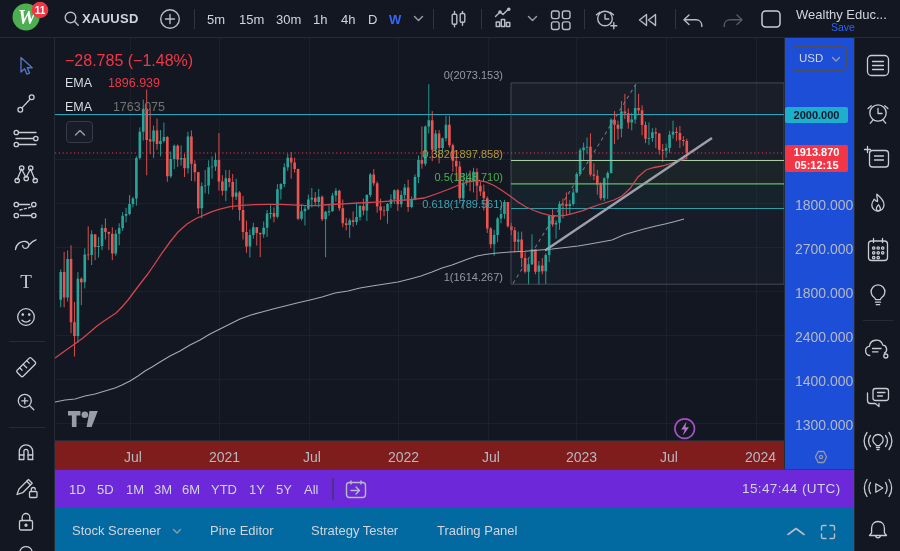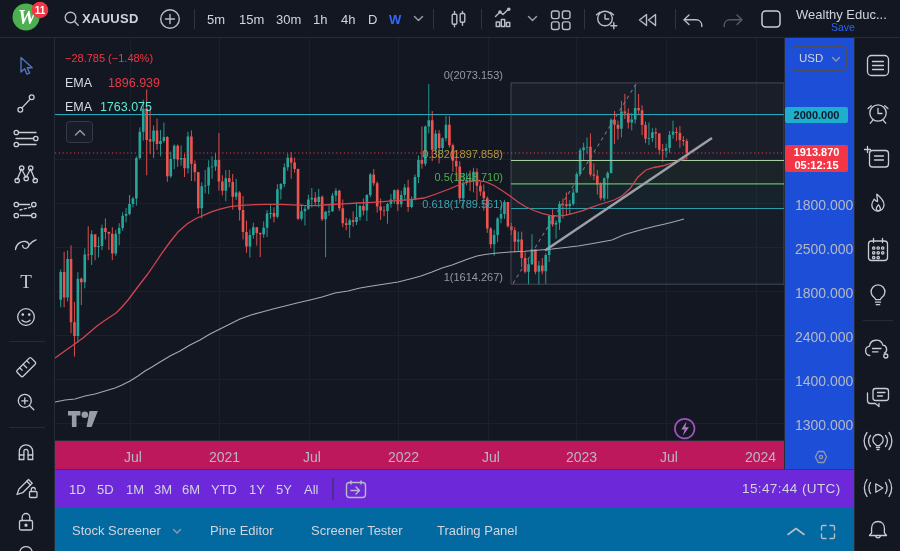--- a/index.html
+++ b/index.html
@@ -248,34 +248,34 @@
 <div class="abs" style="left:784px;top:38px;width:70px;height:431px;border-left:1px solid #262b38;background:#1d4ed8">
 <div class="abs" style="left:6px;top:8px;width:56px;height:25px;border:1px solid #4c505e;border-radius:4px">
 <span class="abs" style="left:7px;top:5px;font-size:11.5px;color:#d1d4dc">USD</span>
 <svg width="10" height="8" style="position:absolute;right:5px;top:9px" viewBox="0 0 10 8">
         <path d="M1.5 1.5l3.5 3.5 3.5-3.5" stroke="#9598a5" stroke-width="1.4" fill="none" stroke-linecap="round"></path>
       </svg>
 </div>
 <div class="abs" style="left:0;top:69px;width:63px;height:16px;background:#1eafcd;border-radius:2px;color:#0c1a2a;font-size:11px;font-weight:bold;text-align:center;line-height:16px">2000.000</div>
 <div class="abs" style="left:0;top:107px;width:63px;height:27px;background:#f23645;border-radius:2px;color:#fff;font-size:11px;font-weight:bold;text-align:center;line-height:13px;padding-top:1px">1913.870<br>05:12:15</div>
 <span class="ax" style="left:10px;top:159px">1800.000</span>
-<span class="ax" style="left:10px;top:203px">2500.000</span>
+<span class="ax" style="left:10px;top:203px">2700.000</span>
 <span class="ax" style="left:10px;top:247px">1800.000</span>
 <span class="ax" style="left:10px;top:291px">2400.000</span>
 <span class="ax" style="left:10px;top:335px">1400.000</span>
 <span class="ax" style="left:10px;top:379px">1300.000</span>
 <svg width="16" height="14" style="position:absolute;left:28px;top:412px" viewBox="0 0 16 14">
       <g stroke="#9598a5" stroke-width="1.3" fill="none" stroke-linejoin="round">
         <path d="M5.2 1.5h5.6l2.8 5.5-2.8 5.5H5.2L2.4 7z"></path>
         <circle cx="8" cy="7" r="1.6"></circle>
       </g>
     </svg>
 </div>
 
-<div class="abs" style="left:55px;top:440px;width:729px;height:29px;border-top:1px solid #262b38;background:#be185d">
+<div class="abs" style="left:55px;top:440px;width:729px;height:29px;border-top:1px solid #262b38;background:#7f1d1d">
 <span class="ax" style="left:69px;top:8px">Jul</span>
 <span class="ax" style="left:154px;top:8px">2021</span>
 <span class="ax" style="left:248px;top:8px">Jul</span>
 <span class="ax" style="left:333px;top:8px">2022</span>
 <span class="ax" style="left:427px;top:8px">Jul</span>
 <span class="ax" style="left:511px;top:8px">2023</span>
 <span class="ax" style="left:605px;top:8px">Jul</span>
 <span class="ax" style="left:690px;top:8px">2024</span>
 </div>
 
@@ -299,31 +299,31 @@
       </g>
     </svg>
 <span class="tx" style="left:687px;top:11px;font-size:13.5px;letter-spacing:.4px">15:47:44 (UTC)</span>
 </div>
 <div class="abs" style="left:55px;top:507px;width:799px;height:44px;background:#0369a1">
 <span class="tx" style="left:17px;top:16px">Stock Screener</span>
 <svg width="10" height="8" style="position:absolute;left:117px;top:21px" viewBox="0 0 10 8">
       <path d="M1.5 1.5l3.5 3.5 3.5-3.5" stroke="#9598a5" stroke-width="1.4" fill="none" stroke-linecap="round"></path>
     </svg>
 <span class="tx" style="left:155px;top:16px">Pine Editor</span>
-<span class="tx" style="left:256px;top:16px">Screener Tester</span>
+<span class="tx" style="left:256px;top:16px">Strategy Tester</span>
 <span class="tx" style="left:382px;top:16px">Trading Panel</span>
 <svg width="20" height="9" style="position:absolute;left:731px;top:20px" viewBox="0 0 20 9">
       <path d="M2 7.5l8-6 8 6" stroke="#b9bcc5" stroke-width="1.6" fill="none" stroke-linecap="round" stroke-linejoin="round"></path>
     </svg>
 <svg width="16" height="16" style="position:absolute;left:765px;top:17px" viewBox="0 0 16 16">
       <g stroke="#b9bcc5" stroke-width="1.4" fill="none" stroke-linecap="round" stroke-linejoin="round">
         <path d="M6 1.5H3a1.5 1.5 0 0 0-1.5 1.5v3M10 1.5h3A1.5 1.5 0 0 1 14.5 3v3M6 14.5H3A1.5 1.5 0 0 1 1.5 13v-3M10 14.5h3a1.5 1.5 0 0 0 1.5-1.5v-3"></path>
       </g>
     </svg>
 </div>
 
-<div class="abs" style="left:65px;top:52px;font-size:11px;color:#f23645">−28.785 (−1.48%)</div>
+<div class="abs" style="left:65px;top:52px;font-size:16px;color:#f23645">−28.785 (−1.48%)</div>
 <div class="abs" style="left:65px;top:76px;font-size:12.5px;color:#d8dbe3">EMA <span style="color:#f23645;margin-left:13px">1896.939</span></div>
-<div class="abs" style="left:65px;top:100px;font-size:12.5px;color:#d8dbe3">EMA <span style="color:#5eead4;margin-left:5px">1763.075</span></div>
+<div class="abs" style="left:65px;top:100px;font-size:12.5px;color:#d8dbe3">EMA <span style="color:#737373;margin-left:18px">1763.075</span></div>
 <div class="abs" style="left:66px;top:121px;width:27px;height:22px;border:1px solid #363a45;border-radius:4px;background:#171c28">
 <svg width="12" height="8" style="position:absolute;left:7px;top:7px" viewBox="0 0 12 8">
       <path d="M1.5 6l4.5-4.5L10.5 6" stroke="#9598a5" stroke-width="1.5" fill="none" stroke-linecap="round" stroke-linejoin="round"></path>
     </svg>
 </div>
 </body></html>

